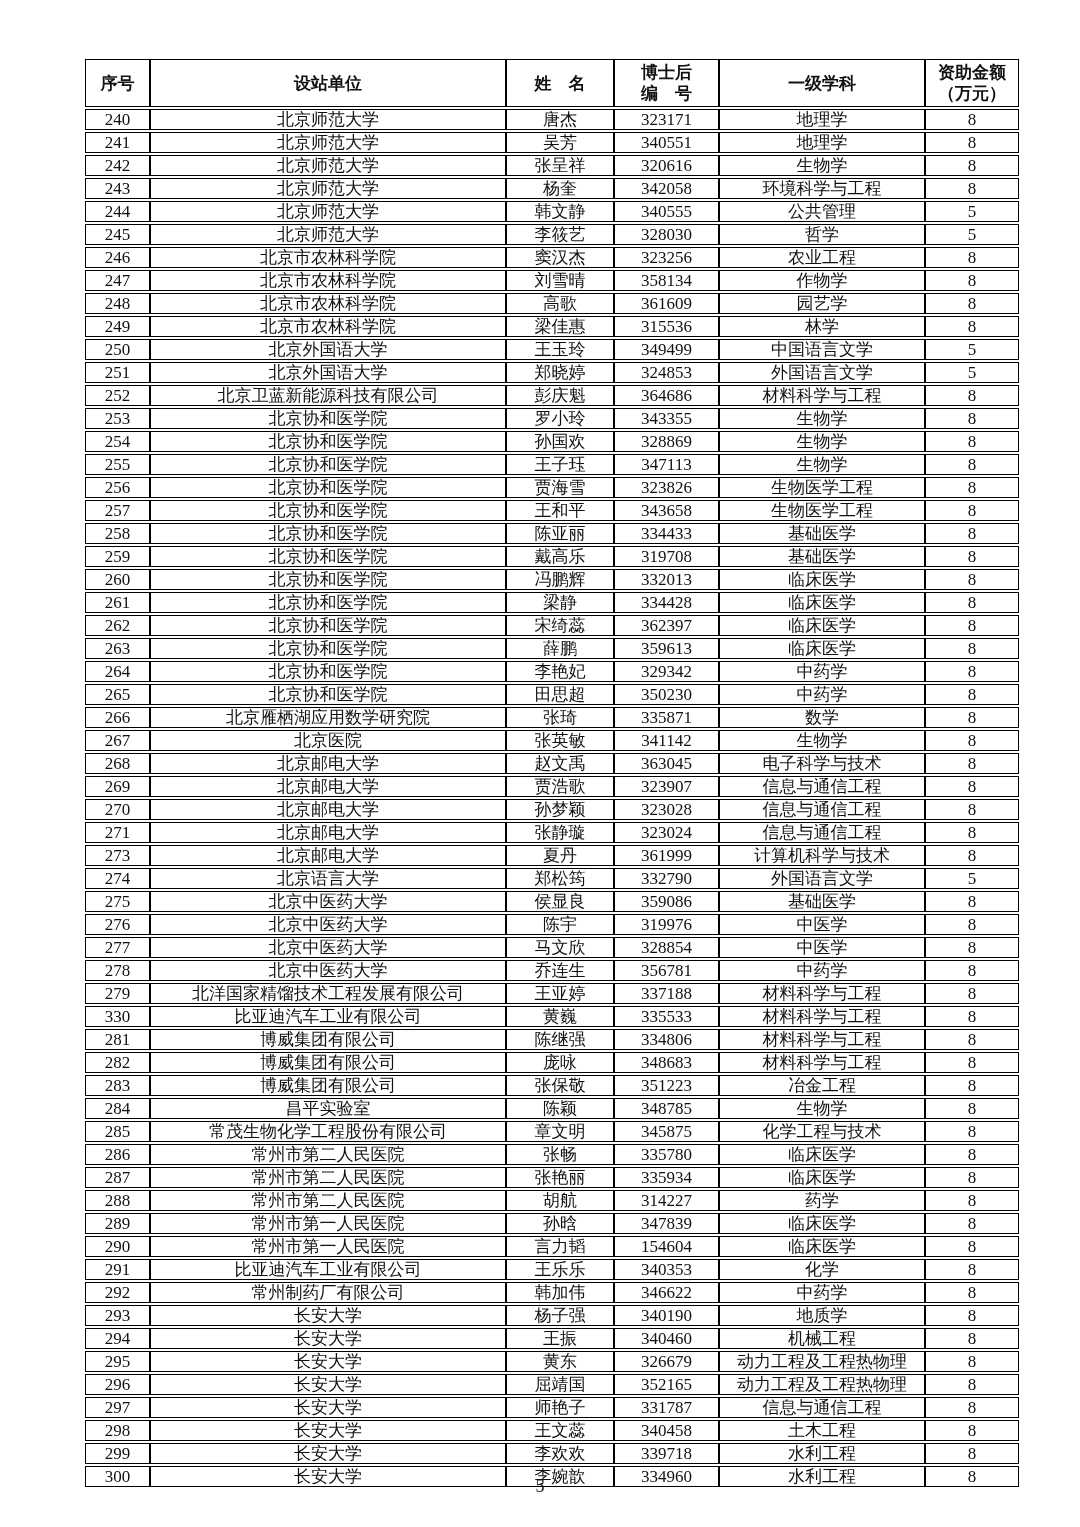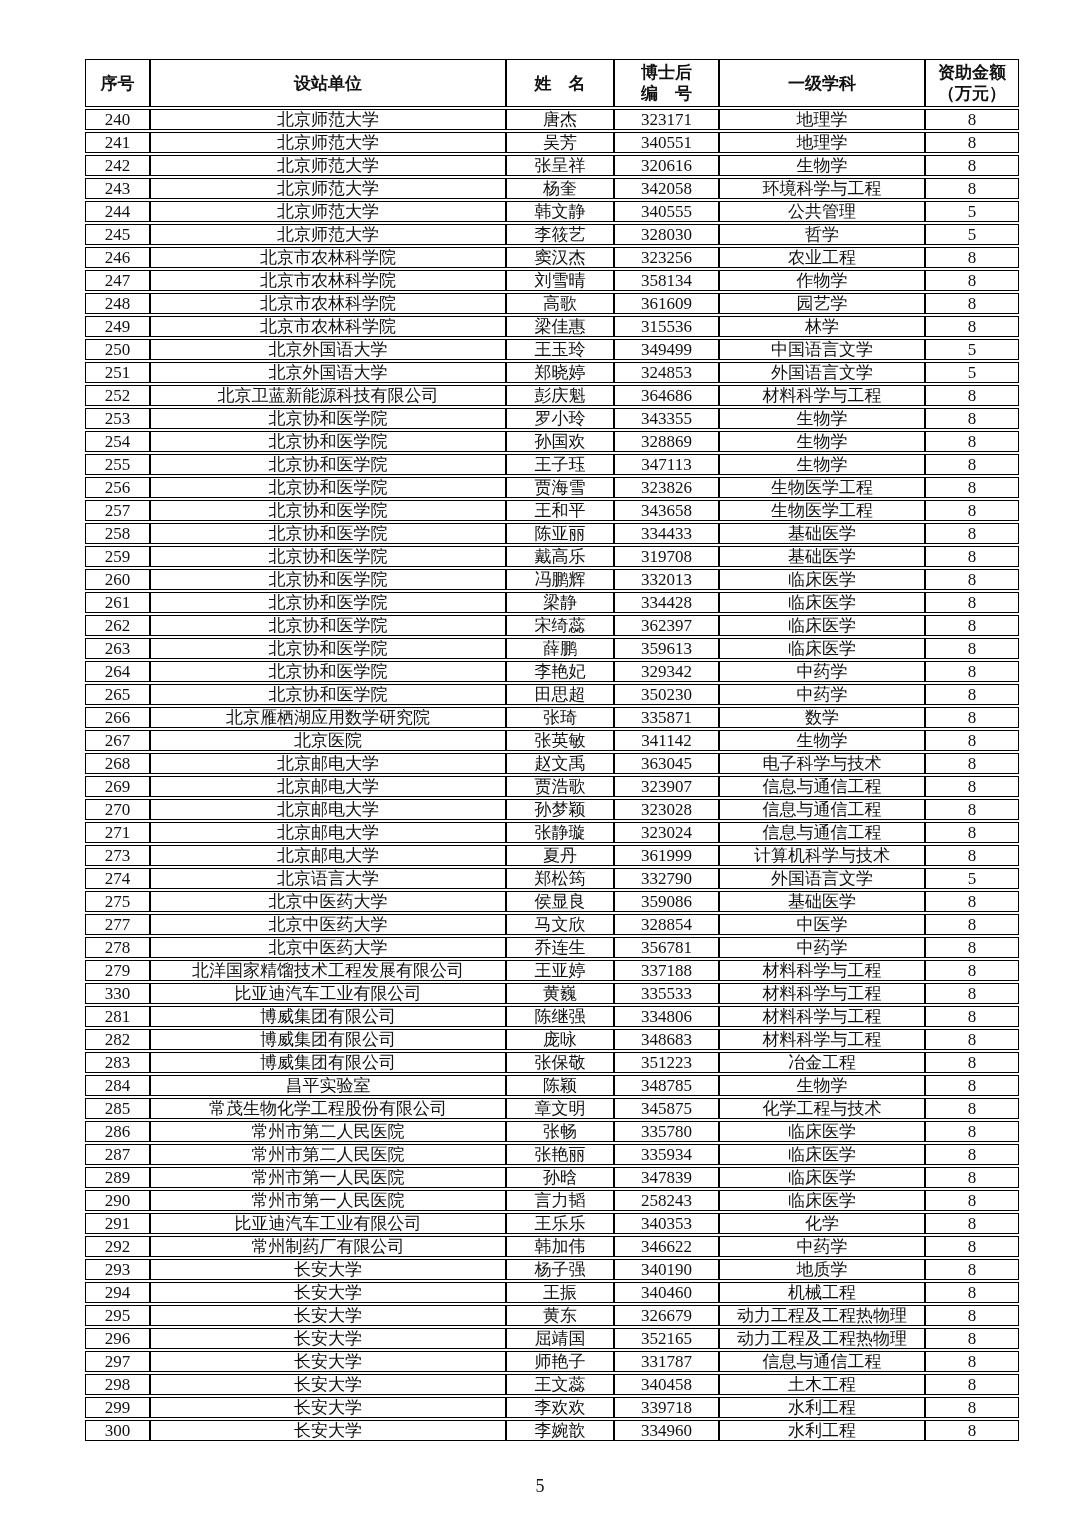--- a/index.html
+++ b/index.html
@@ -364,20 +364,28 @@
       </tr>
       <tr>
         <td>275</td>
         <td>北京中医药大学</td>
         <td>侯显良</td>
         <td>359086</td>
         <td>基础医学</td>
         <td>8</td>
       </tr>
       <tr>
+        <td>276</td>
+        <td>北京中医药大学</td>
+        <td>陈宇</td>
+        <td>319976</td>
+        <td>中医学</td>
+        <td>8</td>
+      </tr>
+      <tr>
         <td>277</td>
         <td>北京中医药大学</td>
         <td>马文欣</td>
         <td>328854</td>
         <td>中医学</td>
         <td>8</td>
       </tr>
       <tr>
         <td>278</td>
         <td>北京中医药大学</td>
@@ -452,32 +460,40 @@
       </tr>
       <tr>
         <td>287</td>
         <td>常州市第二人民医院</td>
         <td>张艳丽</td>
         <td>335934</td>
         <td>临床医学</td>
         <td>8</td>
       </tr>
       <tr>
+        <td>288</td>
+        <td>常州市第二人民医院</td>
+        <td>胡航</td>
+        <td>314227</td>
+        <td>药学</td>
+        <td>8</td>
+      </tr>
+      <tr>
         <td>289</td>
         <td>常州市第一人民医院</td>
         <td>孙晗</td>
         <td>347839</td>
         <td>临床医学</td>
         <td>8</td>
       </tr>
       <tr>
         <td>290</td>
         <td>常州市第一人民医院</td>
         <td>言力韬</td>
-        <td>258243</td>
+        <td>154604</td>
         <td>临床医学</td>
         <td>8</td>
       </tr>
       <tr>
         <td>291</td>
         <td>比亚迪汽车工业有限公司</td>
         <td>王乐乐</td>
         <td>340353</td>
         <td>化学</td>
         <td>8</td>

